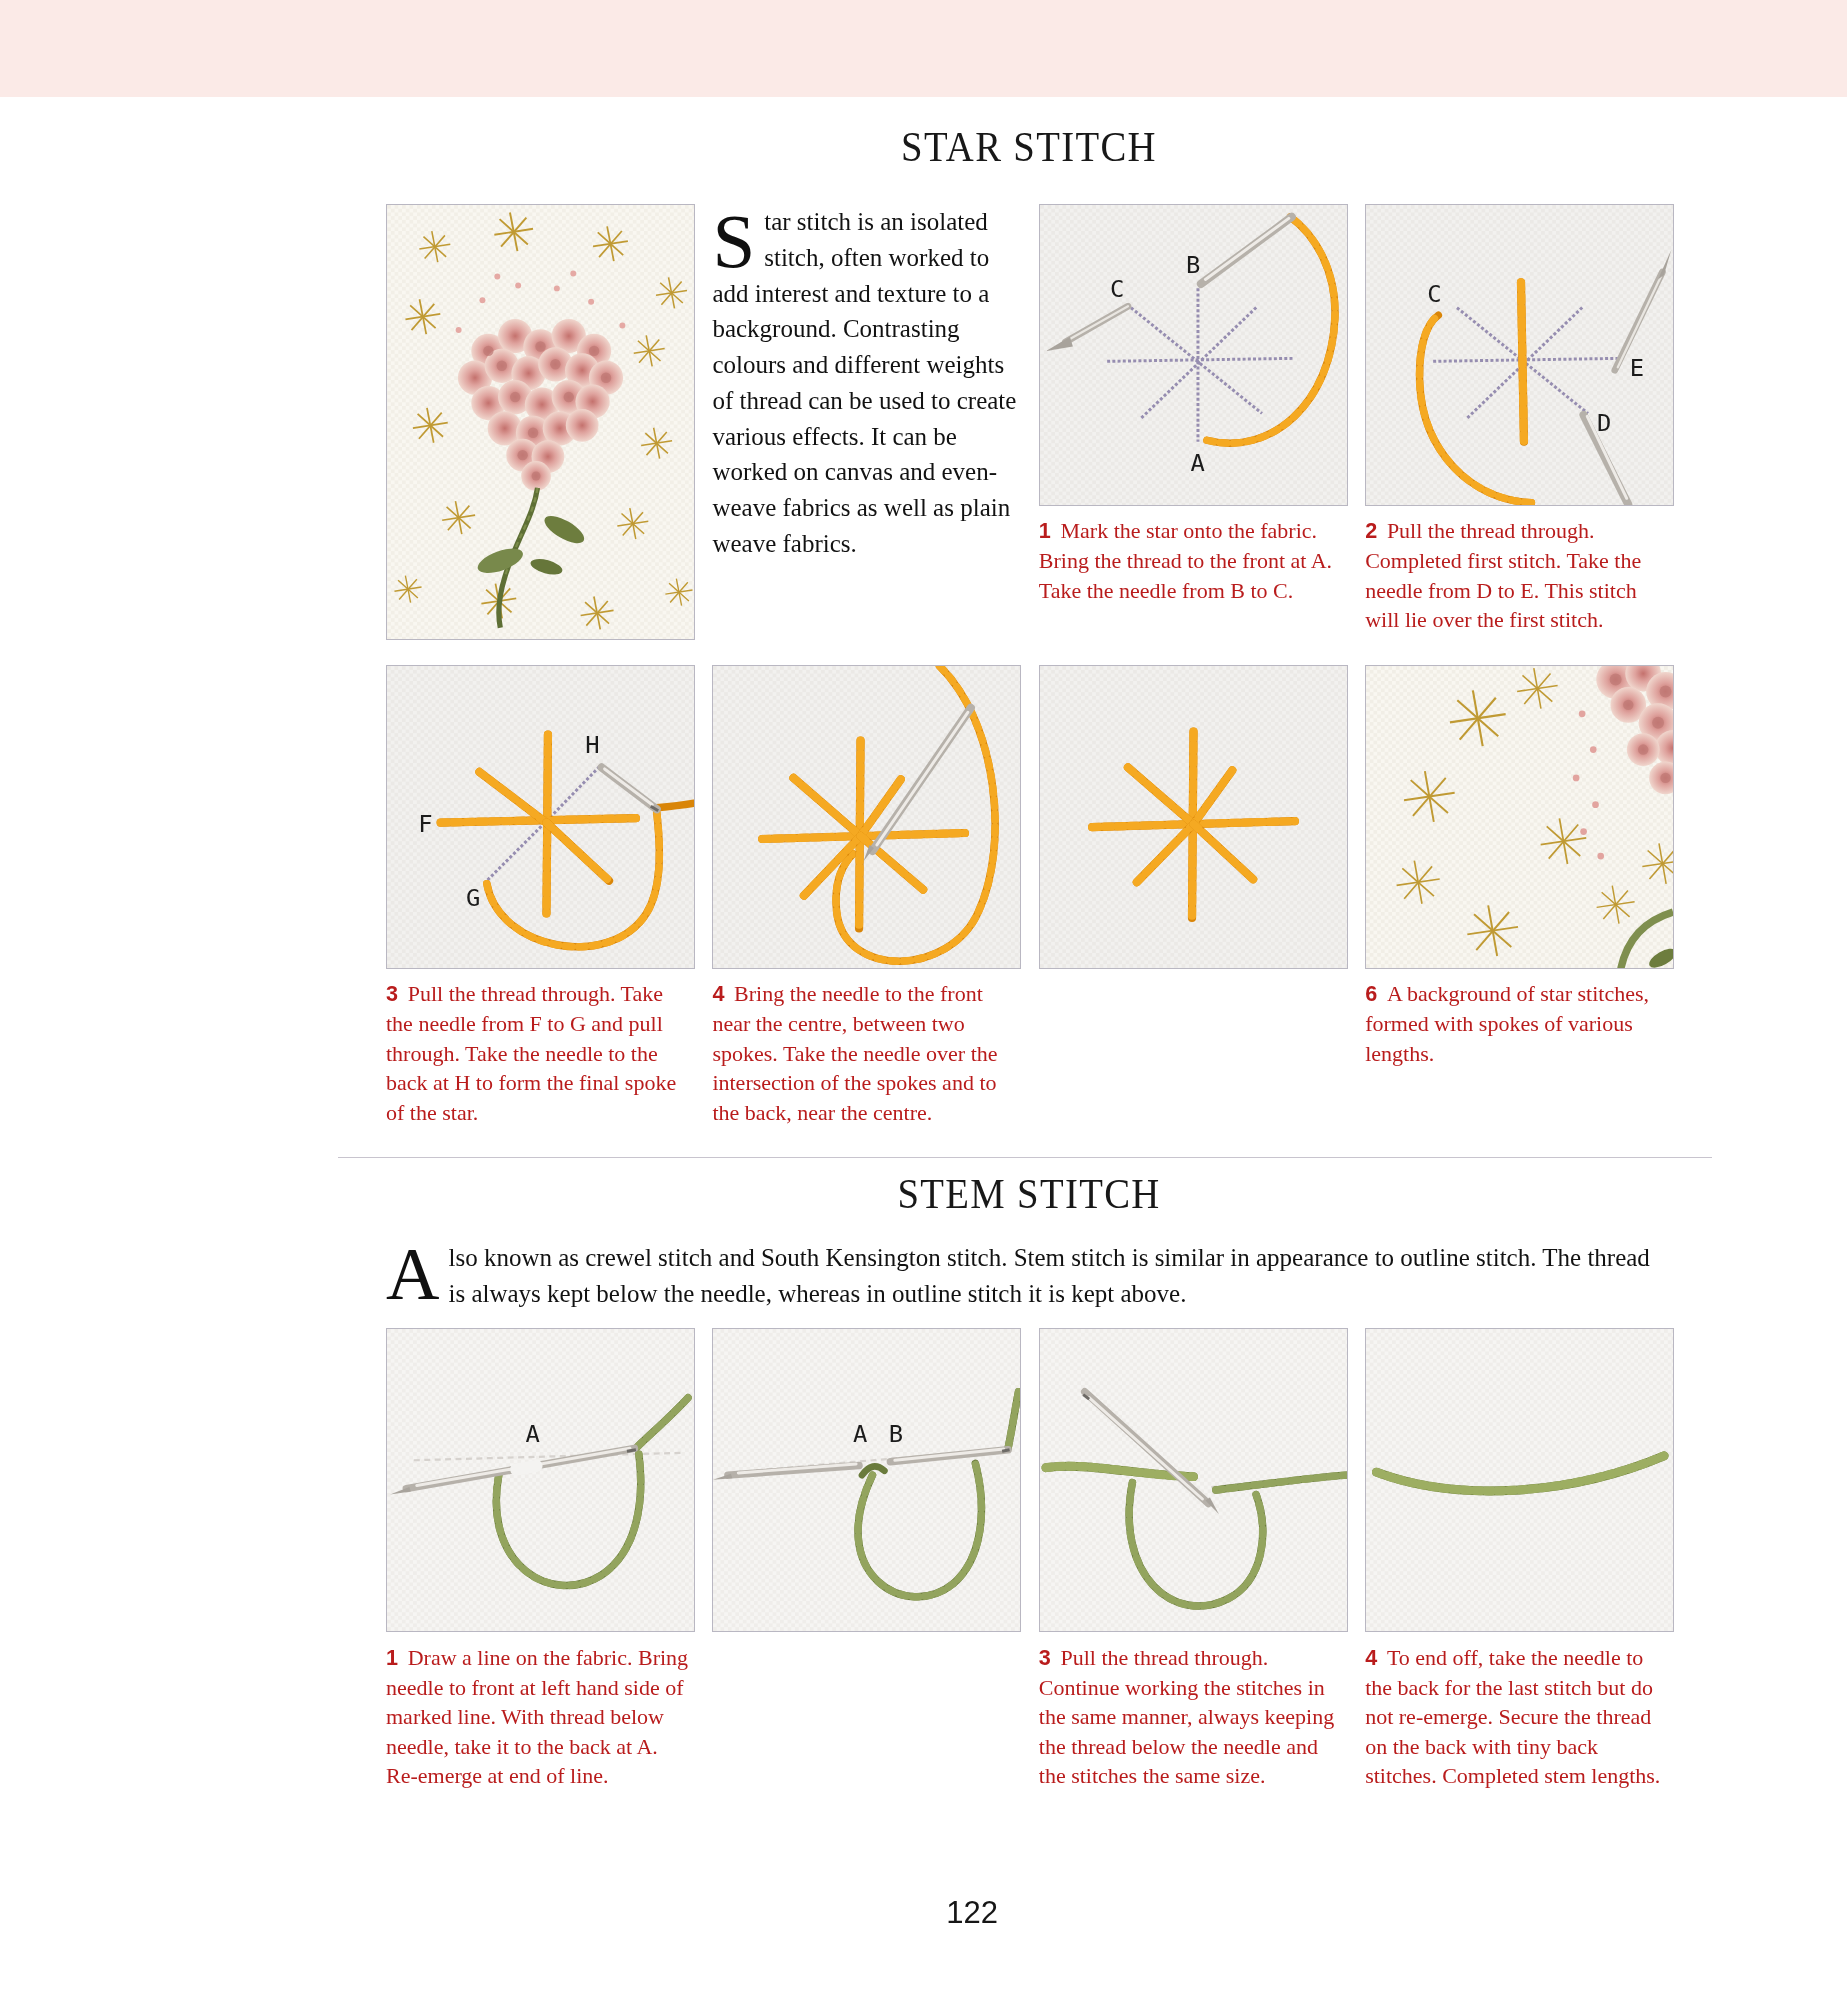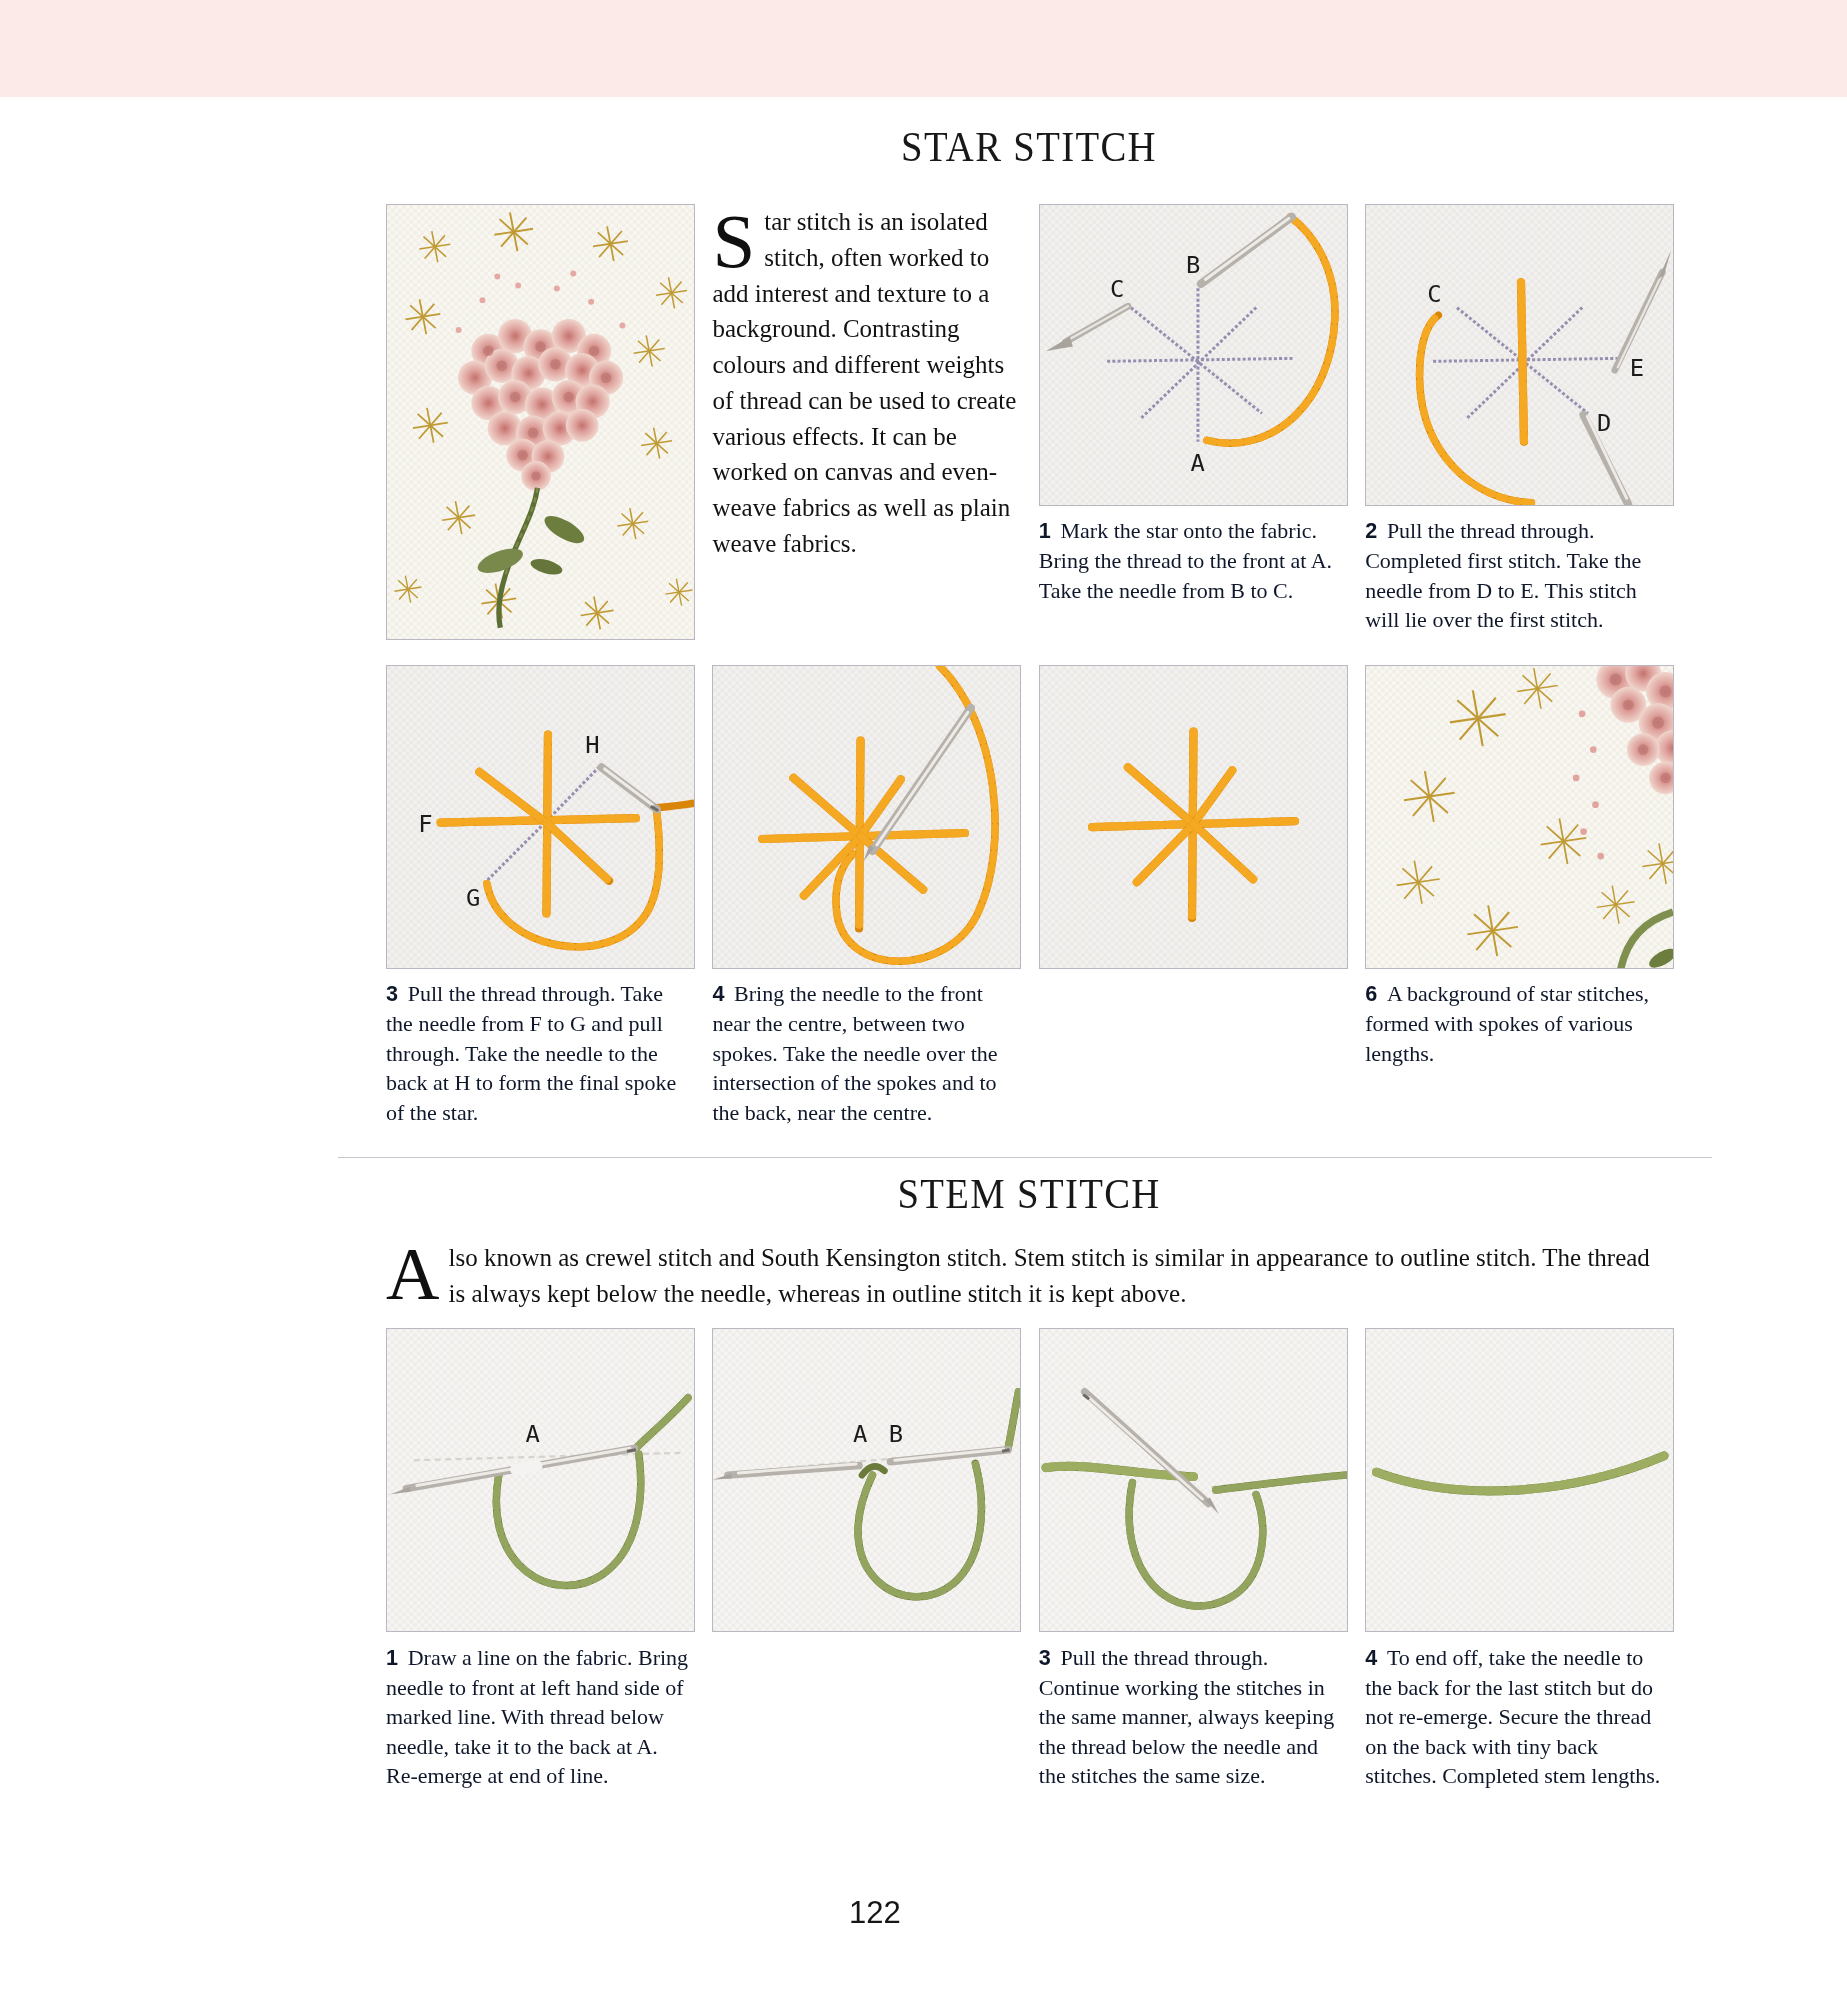--- a/index.html
+++ b/index.html
@@ -27,21 +27,21 @@
 
   .grid{display:grid;grid-template-columns:repeat(4,307px);column-gap:19.4px;}
   .row2{margin-top:25px;}
   .row-stem{margin-top:10.4px;}
 
   .cell{display:flex;flex-direction:column;}
   .photo{display:block;border:1.5px solid #b9b7c2;background:#eceae8;}
 
   .caption{
     font-size:22px;line-height:1.34;
-    margin:10.4px 3px 0 0;color:#0f172a;
+    margin:10.4px 3px 0 0;color:#b91c1c;
   }
   .cap-num{
     font-family:"Liberation Sans", sans-serif;
     font-weight:700;font-size:21.6px;margin-right:9.7px;
   }
   .caption strong{font-weight:400;}
 
   .intro{
     font-size:25px;line-height:1.43;color:#121212;
     padding-right:3px;margin:0;
@@ -56,21 +56,21 @@
   }
   .intro-wide .dropcap{font-size:74px;margin-top:6px;}
 
   .divider{
     border-top:1.5px solid #c8c4ce;height:0;
     margin:30px 0 9px -48px;width:1374px;
   }
 
   .page-num{
     position:absolute;top:1895px;left:849px;width:149px;
-    text-align:left;
+    text-align:right;
     font-family:"Liberation Sans", sans-serif;
     font-size:31px;color:#161616;
   }
 
   svg text.mk{
     font-family:"DejaVu Sans Mono", monospace;
     font-size:32px;fill:#1b1b1b;
   }
 </style>
 </head>

